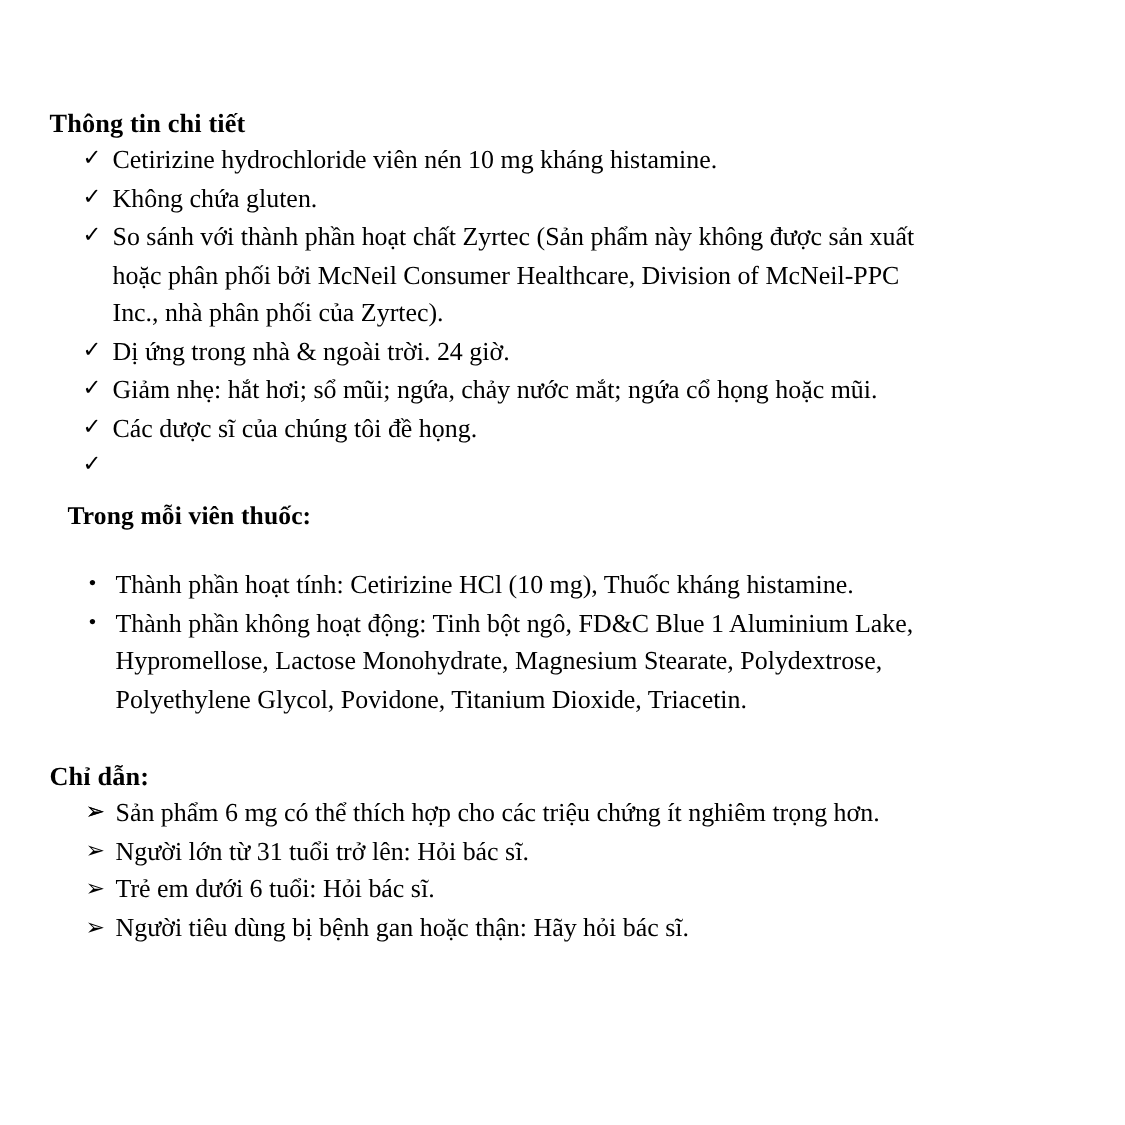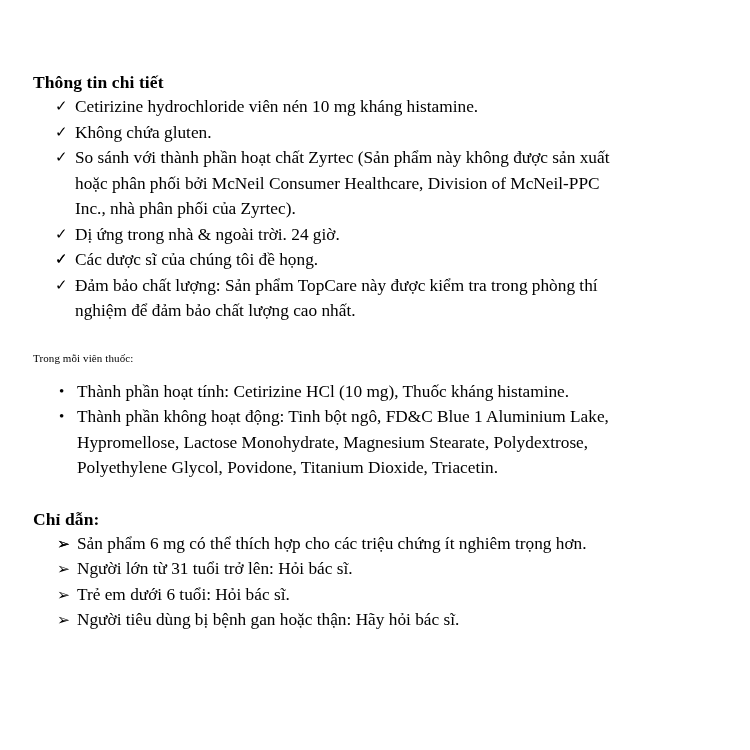--- a/index.html
+++ b/index.html
@@ -25,24 +25,24 @@
     margin: 0;
   }
   .section-heading {
     font-weight: bold;
     font-size: 17.5px;
     line-height: 24px;
     margin: 0;
     letter-spacing: 0.1px;
   }
   .sub-heading {
-    font-weight: normal;
-    font-size: 11px;
+    font-weight: bold;
+    font-size: 17px;
     line-height: 24px;
-    margin: 0;
+    margin: 12px;
     letter-spacing: 0.1px;
   }
   ul.list {
     list-style: none;
     margin: 0;
     padding: 0;
   }
   ul.list > li {
     position: relative;
     font-size: 17.3px;
@@ -110,28 +110,28 @@
       <li>
         <span class="marker">✓</span>
         <span class="item-text">So sánh với thành phần hoạt chất Zyrtec (Sản phẩm này không được sản xuất hoặc phân phối bởi McNeil Consumer Healthcare, Division of McNeil-PPC Inc., nhà phân phối của Zyrtec).</span>
       </li>
       <li>
         <span class="marker">✓</span>
         <span class="item-text">Dị ứng trong nhà &amp; ngoài trời. 24 giờ.</span>
       </li>
       <li>
         <span class="marker">✓</span>
+        <span class="item-text">Giảm nhẹ: hắt hơi; sổ mũi; ngứa, chảy nước mắt; ngứa cổ họng hoặc mũi.</span>
       </li>
       <li>
         <span class="marker">✓</span>
         <span class="item-text">Các dược sĩ của chúng tôi đề họng.</span>
       </li>
       <li>
         <span class="marker">✓</span>
-        <span class="item-text">Đảm bảo chất lượng: Sản phẩm TopCare này được kiểm tra trong phòng thí nghiệm để đảm bảo chất lượng cao nhất.</span>
       </li>
     </ul>
   </div>
 
   <div class="gap-section"></div>
 
   <div class="section">
     <div class="sub-heading">Trong mỗi viên thuốc:</div>
     <div class="gap-small"></div>
     <ul class="list disc">

